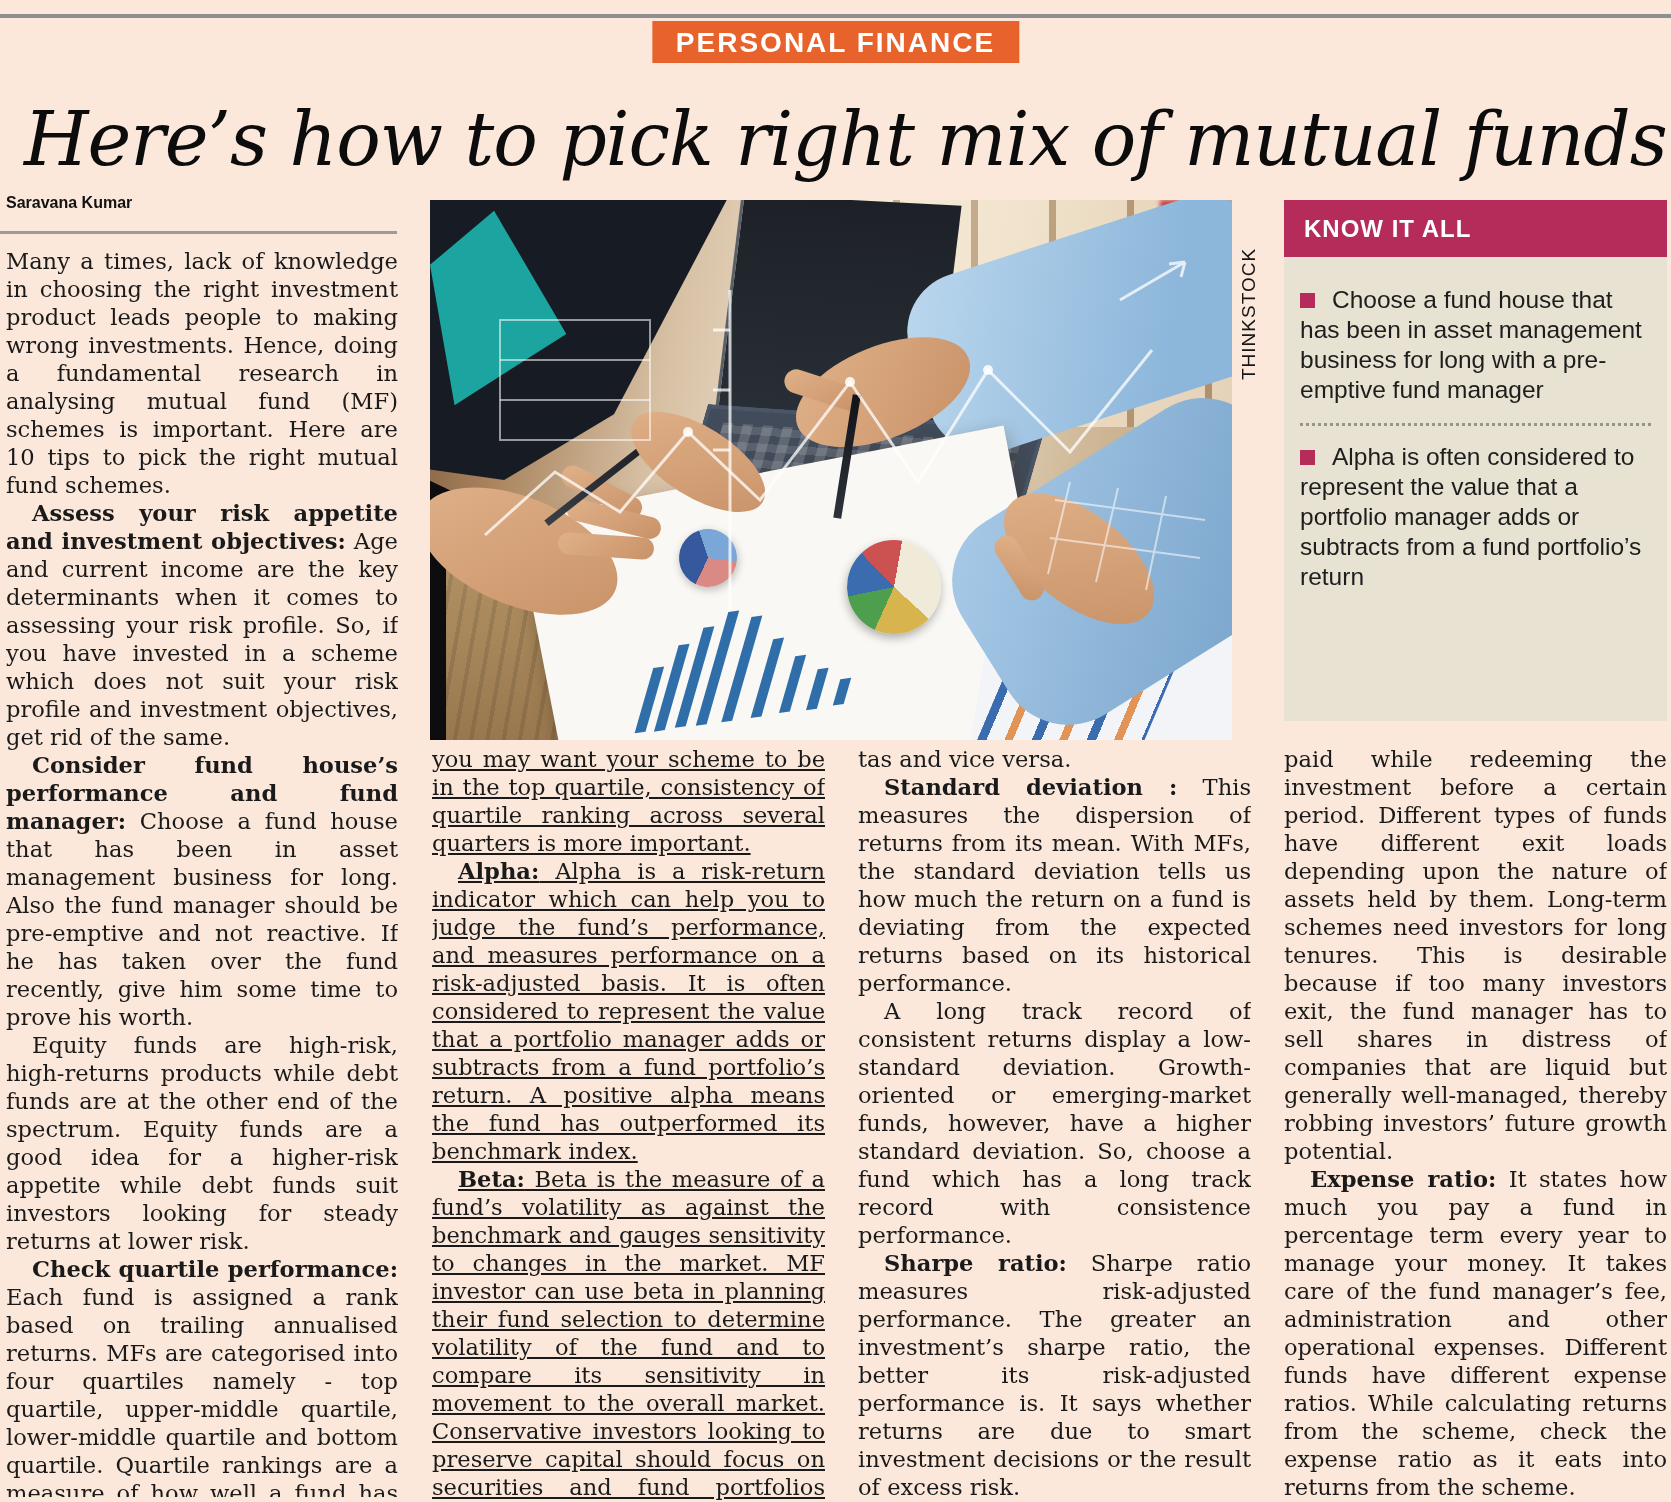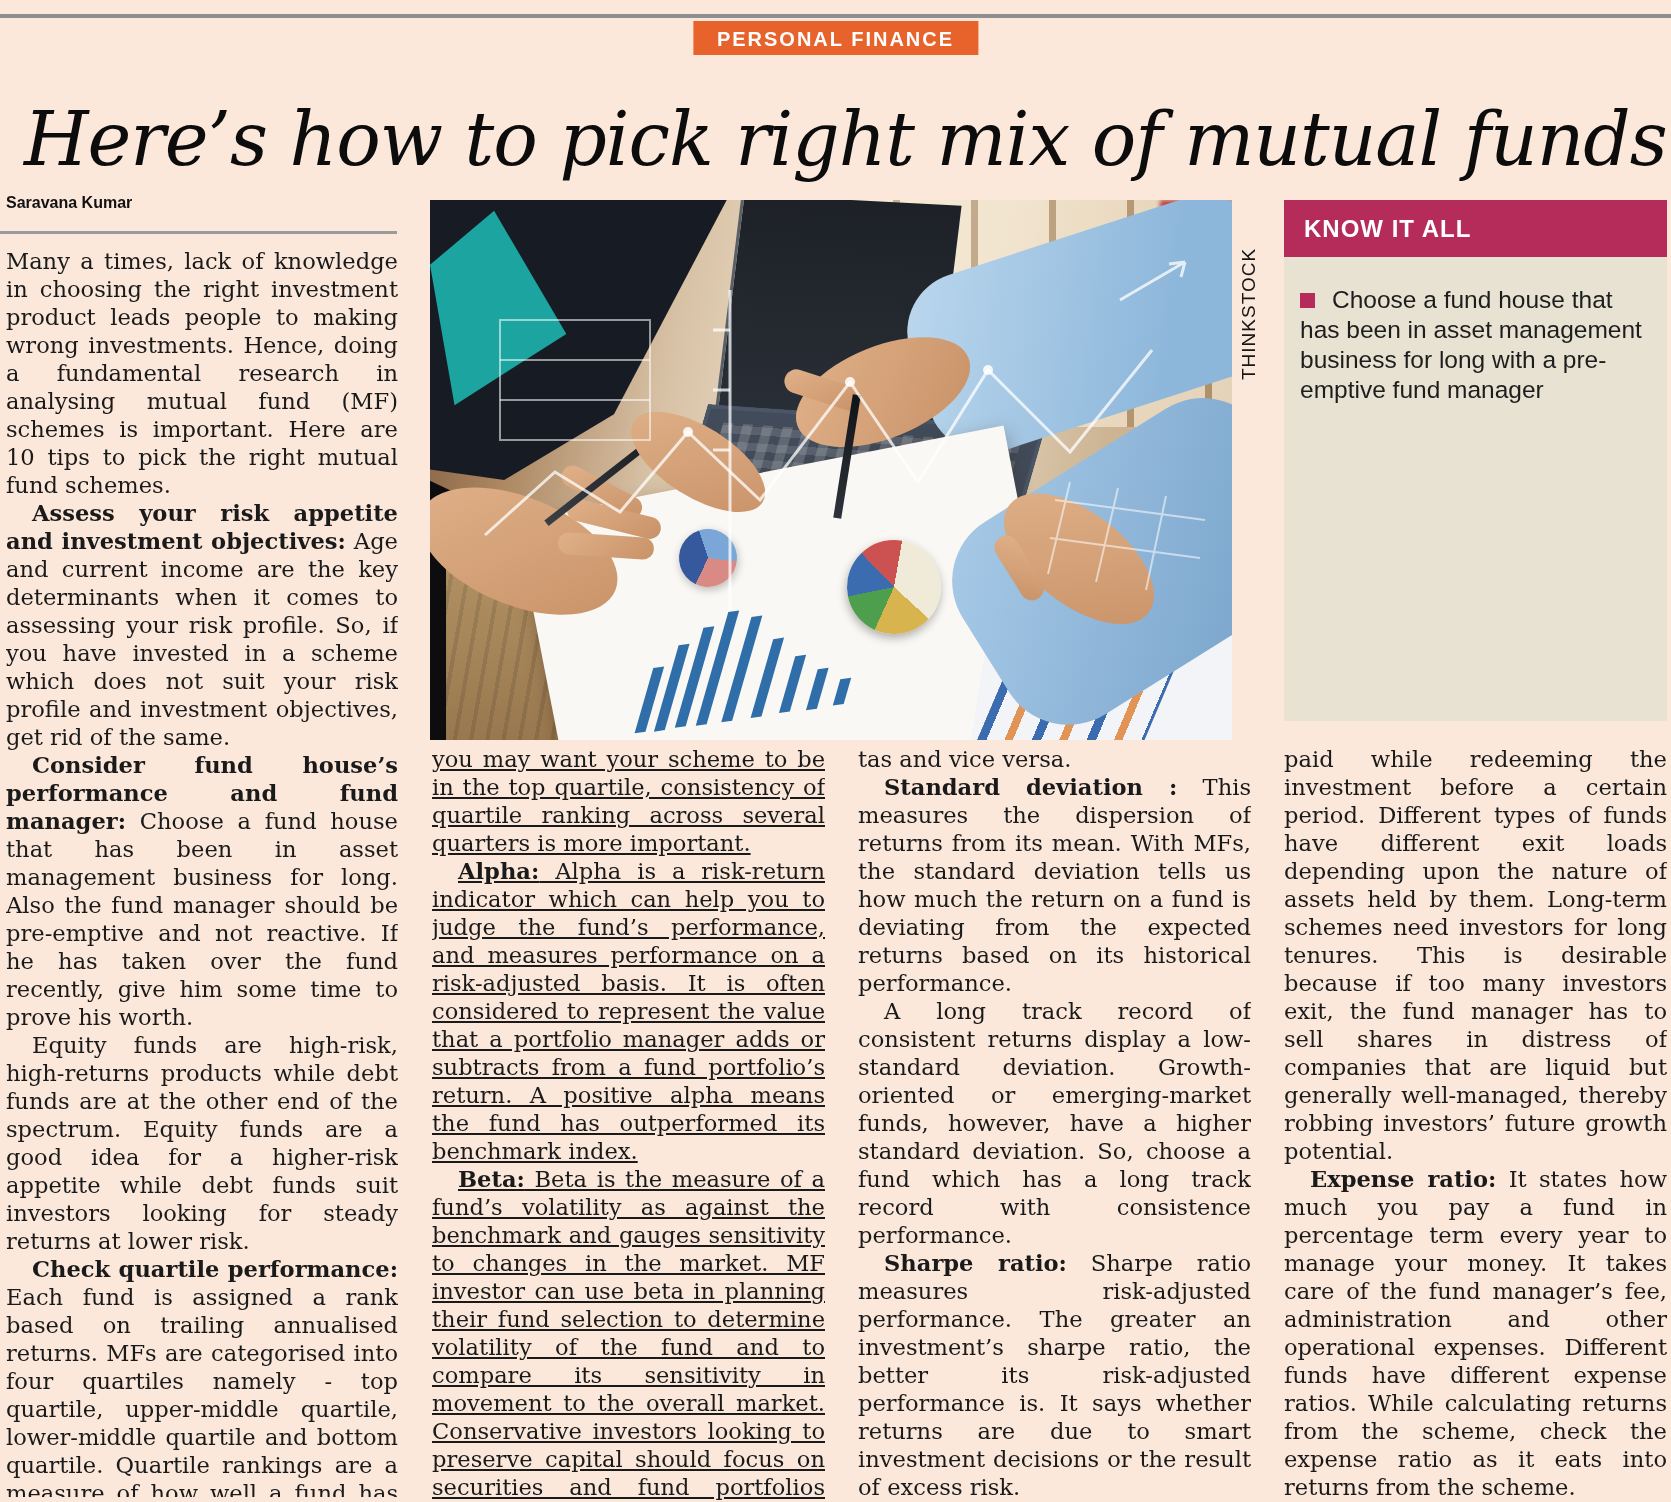--- a/index.html
+++ b/index.html
@@ -6,21 +6,21 @@
   body{
     position:relative;width:1671px;height:1502px;overflow:hidden;
     background:#FBE8DB;color:#161616;
     font-family:"DejaVu Serif", serif;
   }
   .top-rule{position:absolute;left:0;top:14px;width:1671px;height:4px;background:#8F8F8F;}
   .kicker{
     position:absolute;left:50%;top:21px;transform:translateX(-50%);
     background:#E8622B;color:#FFFFFF;
     font-family:"Liberation Sans",sans-serif;font-weight:bold;
-    font-size:20px;letter-spacing:2px;line-height:1;
+    font-size:28px;letter-spacing:2px;line-height:1;
     padding:8px 24px 6px 24px;white-space:nowrap;
   }
   .headline{
     position:absolute;left:8px;top:64px;width:1660px;height:126px;
     font-style:italic;font-weight:normal;font-size:74px;line-height:118px;
     color:#0C0C0C;white-space:nowrap;letter-spacing:-1px;margin:16px;
   }
   .byline{
     position:absolute;left:6px;top:194px;
     font-family:"Liberation Sans",sans-serif;font-weight:bold;font-size:16px;color:#111;
@@ -207,20 +207,21 @@
         <circle cx="558" cy="170" r="5"></circle>
     </g>
   </svg>
 </div>
 <div class="photo-credit">THINKSTOCK</div>
 
 <div class="know">
   <div class="know-header">KNOW IT ALL</div>
   <div class="know-body">
     <div class="know-item"><span class="sq"></span><span>Choose a fund house that has been in asset management business for long with a pre-emptive fund manager</span></div>
+    <div class="know-item"><span class="sq"></span><span>Alpha is often considered to represent the value that a portfolio manager adds or subtracts from a fund portfolio’s return</span></div>
   </div>
 </div>
 
 <div class="col" id="col2">
   <p><span>you may want your scheme to be in the top quartile, consistency of quartile ranking across several quarters is more important.</span></p>
   <p><b>Alpha:</b><span> Alpha is a risk-return indicator which can help you to judge the fund’s performance, and measures performance on a risk-adjusted basis. It is often considered to represent the value that a portfolio manager adds or subtracts from a fund portfolio’s return. A positive alpha means the fund has outperformed its benchmark index.</span></p>
   <p><b>Beta:</b><span> Beta is the measure of a fund’s volatility as against the benchmark and gauges sensitivity to changes in the market. MF investor can use beta in planning their fund selection to determine volatility of the fund and to compare its sensitivity in movement to the overall market. Conservative investors looking to preserve capital should focus on securities and fund portfolios with low be-</span></p>
 </div>
 
 <div class="col" id="col3">

